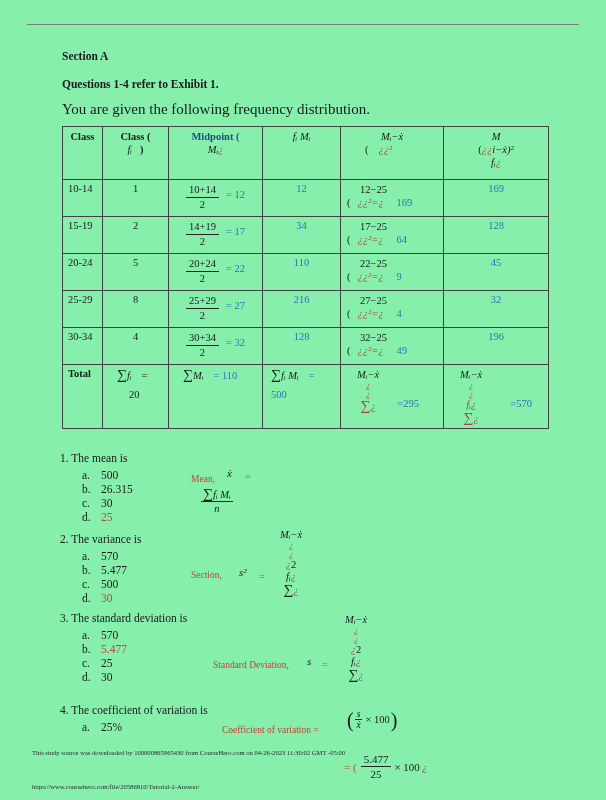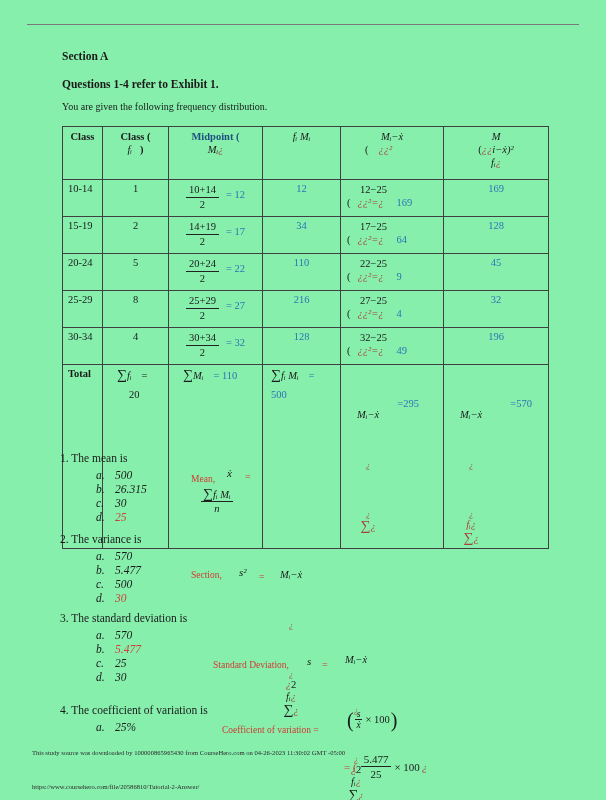--- a/index.html
+++ b/index.html
@@ -2,32 +2,32 @@
 <html><head>
 <meta charset="utf-8">
 <style>
   * { margin:0; padding:0; box-sizing:border-box; }
   html,body { background:#fff; }
   .page {
     position:relative; width:606px; height:800px; background:#86efac;
     font-family:"Liberation Serif","DejaVu Serif","DejaVu Sans",serif;
     color:#1a1a1a; overflow:hidden;
   }
-  .it { font-style:italic;margin-top:40px; }
+  .it { font-style:italic; }
   .b  { font-weight:bold; }
   .blue { color:#2E74B5; }
   .hblue { color:#1F5081; }
   .mathred { color:#A8423D; }
   .red-ans { color:#C9423C; }
 
   .top-rule { position:absolute; left:27px; top:24px; width:552px; height:1px; background:#7a7a7a; }
 
   .h-section { position:absolute; left:62px; top:50px;  font-size:11.5px; font-weight:bold; }
   .h-exhibit { position:absolute; left:62px; top:78px;  font-size:11.5px; font-weight:bold; }
-  .intro     { position:absolute; left:62px; top:101px; font-size:10px; }
+  .intro     { position:absolute; left:62px; top:101px; font-size:15px; }
 
   table.freq { position:absolute; left:62px; top:126px; border-collapse:collapse; table-layout:fixed; width:486px; font-size:10.5px; }
   table.freq th, table.freq td { border:1px solid #404040; vertical-align:top; padding:3px 2px 2px 2px; }
   table.freq thead th { height:53px; font-weight:bold; text-align:center; line-height:13px; }
   table.freq tbody td { height:37px; }
   tr.total-row td { height:76px; position:relative; }
 
   .c-cls  { text-align:left; padding-left:5px !important; }
   .c-freq { text-align:center; }
   .c-fimi { text-align:center;margin-left:35px; }
@@ -54,21 +54,21 @@
   .tstack .st-top { display:block; line-height:13px; }
   .tstack .st-q   { display:block; font-size:8.5px; line-height:9px; }
   .tstack .st-fi  { display:block; line-height:12px; }
   .tstack .st-sum { display:block; line-height:15px; }
   .tval { position:absolute; top:33px; }
   .tval.v295 { right:24px; }
   .tval.v570 { right:16px; }
 
   .question { position:absolute; left:60px; font-size:11.5px; }
   .q-text { line-height:15px; margin-bottom:2px; }
-  .opt { margin-left:36px; line-height:14px;font-style:italic; }
+  .opt { margin-left:22px; line-height:14px; }
   .opt .letter { display:inline-block; width:19px; }
 
   .f-label { position:absolute; font-size:9.5px; color:#D03B33; }
   .f-var   { position:absolute; font-size:11px; font-style:italic; }
   .f-eq    { position:absolute; font-size:10px; color:#D03B33; }
   .f-frac  { position:absolute; text-align:center; font-size:10.5px; }
   .f-frac .num { display:block; border-bottom:1px solid #222; padding:0 2px 1px 2px; }
   .f-frac .den { display:block; padding-top:1px; font-style:italic; }
 
   .vstack { position:absolute; width:44px; text-align:center; font-size:10.5px; }

